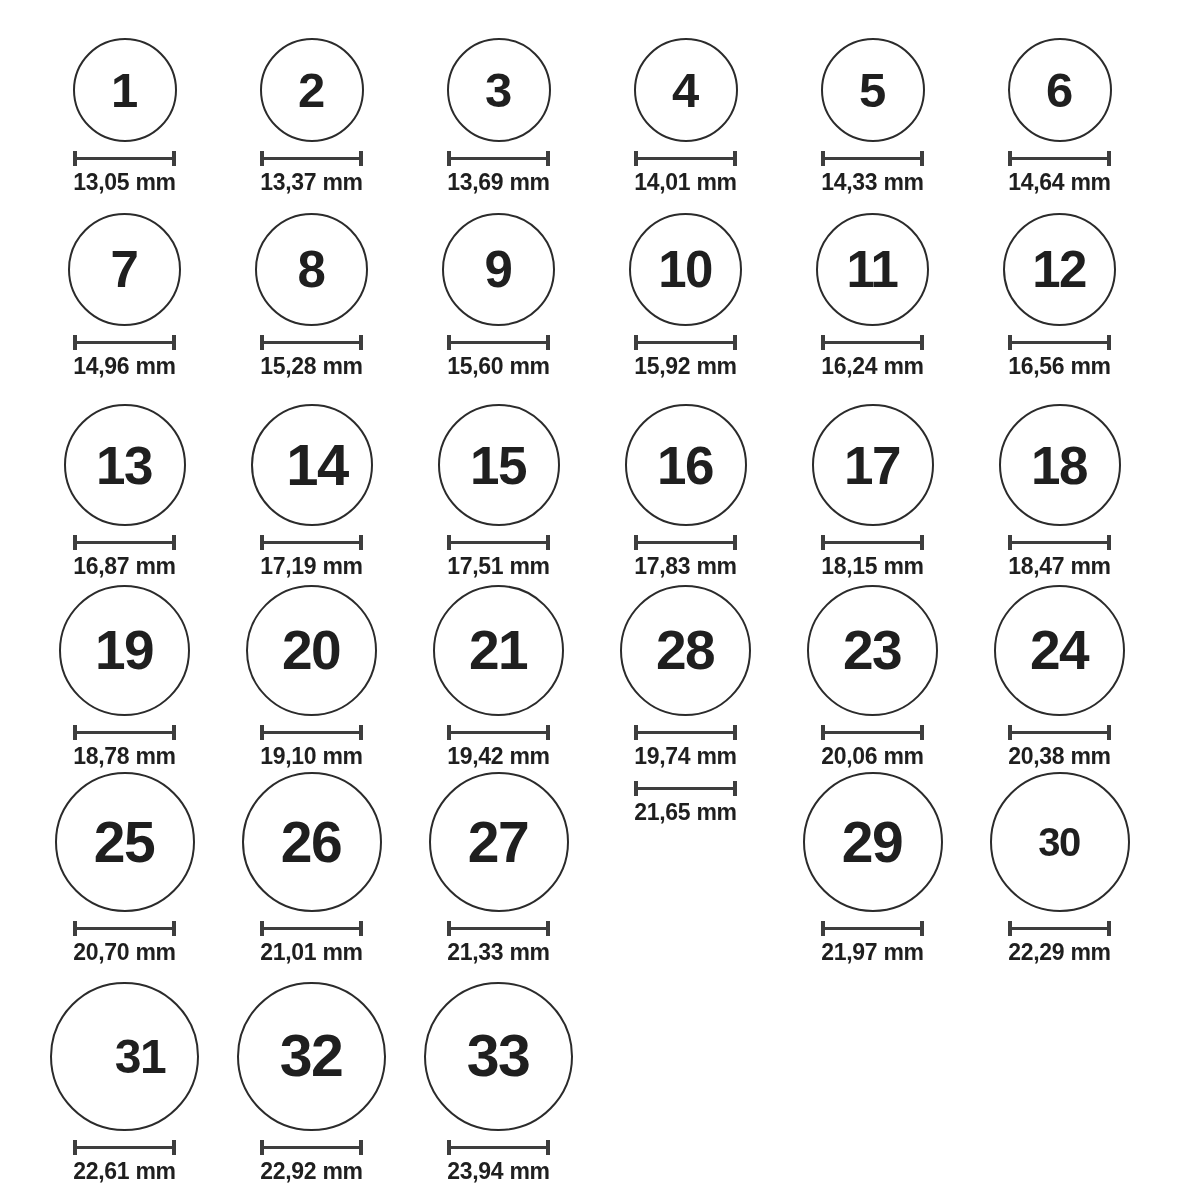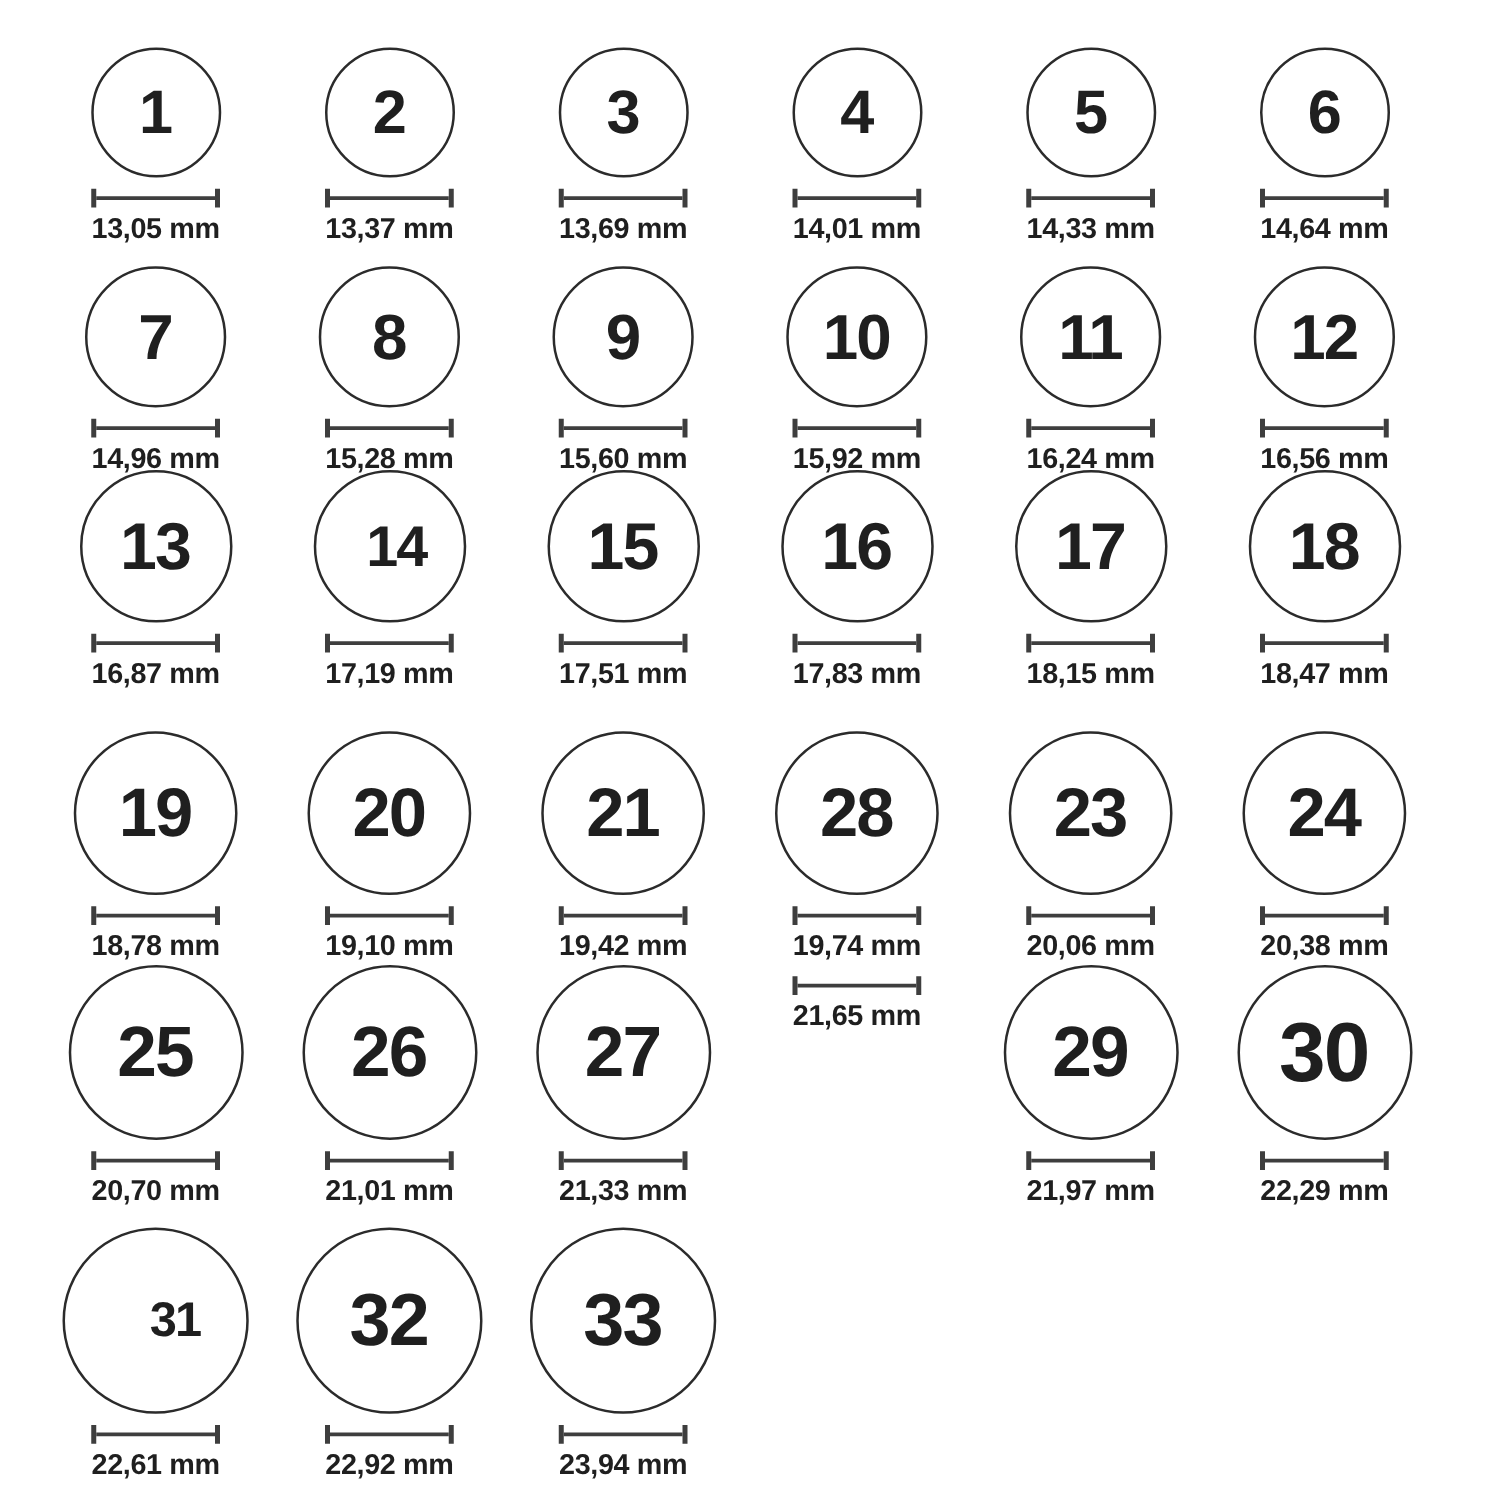--- a/index.html
+++ b/index.html
@@ -161,31 +161,31 @@
     <div class="label">16,24 mm</div>
   </div>
       <div class="cell">
     <div class="circle" style="width: 113px; height: 113px; align-items: center;">
       <span class="num" style="font-size: 51px;">12</span>
     </div>
     <div class="ruler"></div>
     <div class="label">16,56 mm</div>
   </div>
     </div>
-    <div class="row" style="top: 376px;">
+    <div class="row" style="top: 404px;">
       <div class="cell">
     <div class="circle" style="width: 122px; height: 122px;">
       <span class="num" style="font-size: 53px;">13</span>
     </div>
     <div class="ruler"></div>
     <div class="label">16,87 mm</div>
   </div>
       <div class="cell">
     <div class="circle" style="width: 122px; height: 122px;">
-      <span class="num" style="font-size: 46px; margin-left: 12px;">14</span>
+      <span class="num" style="font-size: 58px; margin-left: 12px;">14</span>
     </div>
     <div class="ruler"></div>
     <div class="label">17,19 mm</div>
   </div>
       <div class="cell">
     <div class="circle" style="width: 122px; height: 122px;">
       <span class="num" style="font-size: 53px;">15</span>
     </div>
     <div class="ruler"></div>
     <div class="label">17,51 mm</div>
@@ -284,30 +284,30 @@
   </div>
       <div class="cell">
     <div class="circle" style="width: 140px; height: 140px;">
       <span class="num" style="font-size: 57px;">29</span>
     </div>
     <div class="ruler"></div>
     <div class="label">21,97 mm</div>
   </div>
       <div class="cell">
     <div class="circle" style="width: 140px; height: 140px;">
-      <span class="num" style="font-size: 67px;">30</span>
+      <span class="num" style="font-size: 40px;">30</span>
     </div>
     <div class="ruler"></div>
     <div class="label">22,29 mm</div>
   </div>
     </div>
     <div class="row" style="top: 982px;">
       <div class="cell">
     <div class="circle" style="width: 149px; height: 149px;">
-      <span class="num" style="font-size: 39px; margin-left: 32px;">31</span>
+      <span class="num" style="font-size: 48px; margin-left: 32px;">31</span>
     </div>
     <div class="ruler"></div>
     <div class="label">22,61 mm</div>
   </div>
       <div class="cell">
     <div class="circle" style="width: 149px; height: 149px;">
       <span class="num" style="font-size: 59px;">32</span>
     </div>
     <div class="ruler"></div>
     <div class="label">22,92 mm</div>

